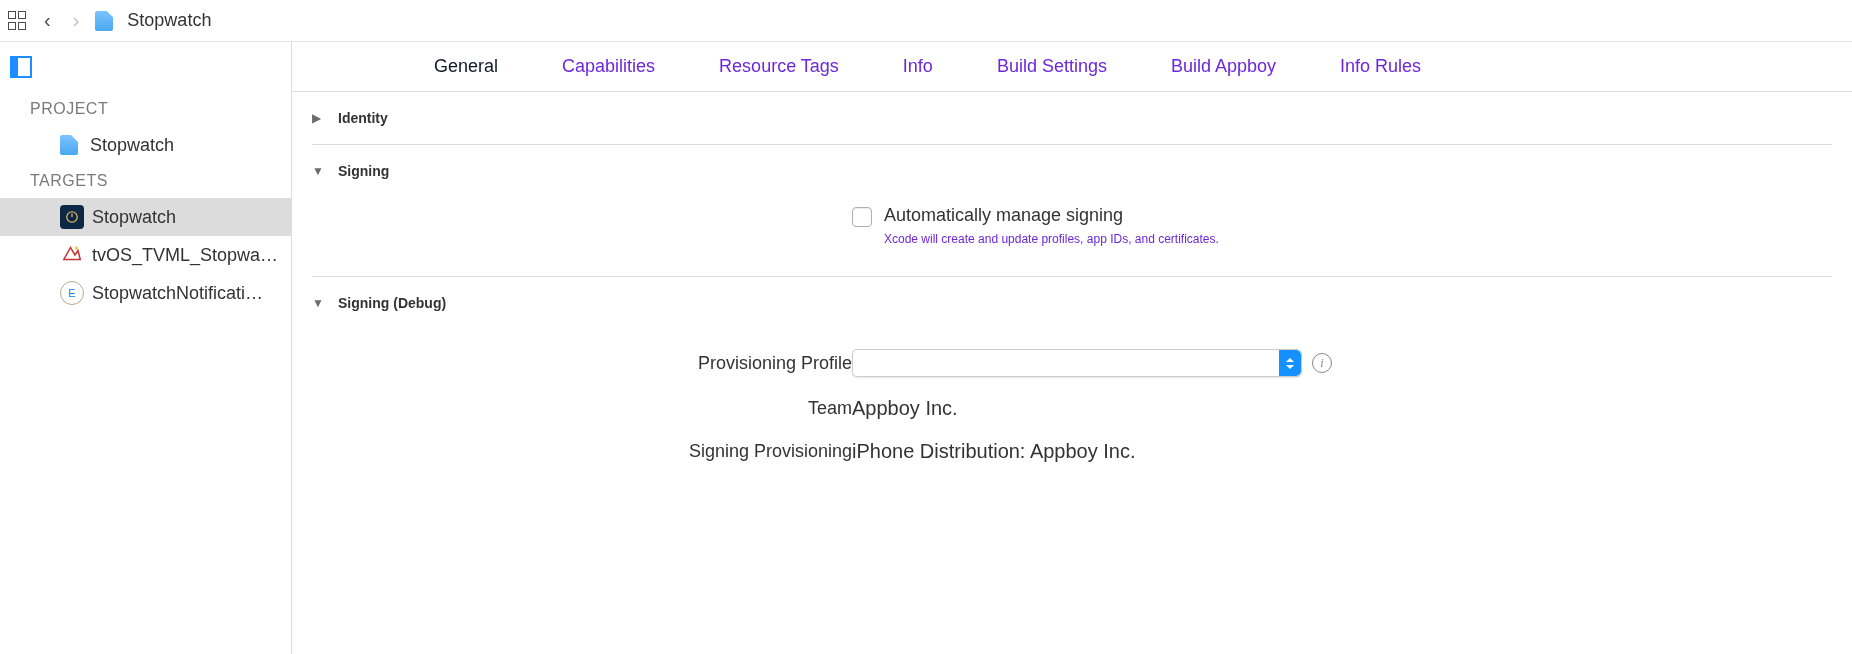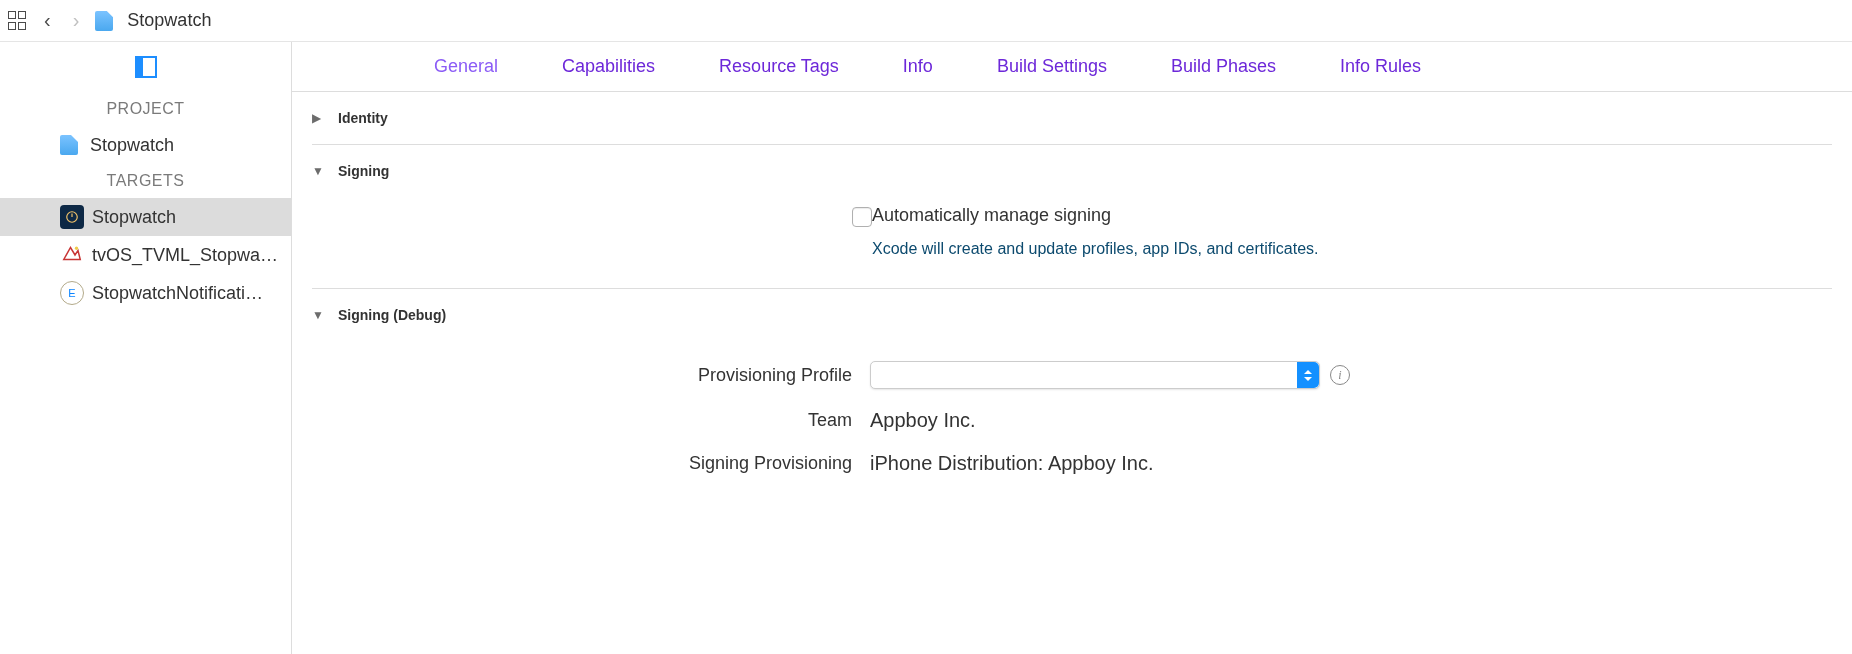--- a/index.html
+++ b/index.html
@@ -64,21 +64,20 @@
       font-size: 18px;
     }
     .main-area {
       display: flex;
       height: calc(100% - 42px);
     }
     .sidebar {
       width: 292px;
       border-right: 1px solid #ddd;
       background: #fff;
-      text-align: center;
     }
     .sidebar-top-icon {
       height: 50px;
       padding: 14px 10px;
     }
     .panel-icon {
       display: inline-block;
       width: 22px;
       height: 22px;
       border: 2.5px solid #1d8eff;
@@ -147,21 +146,21 @@
       align-items: center;
       border-bottom: 1px solid #ddd;
       padding-left: 110px;
     }
     .tab {
       font-size: 18px;
       padding: 0 32px;
       cursor: default;
       color: #6d28d9;
     }
-    .tab.active { color: #8b5cf6; }
+    .tab.active { color: #0f172a; }
     .editor {
       flex: 1;
       overflow-y: auto;
       padding: 0 20px 0 20px;
     }
     .section-row {
       display: flex;
       align-items: center;
       gap: 12px;
       padding: 18px 0 18px 0;
@@ -178,47 +177,47 @@
     hr.sep {
       border: none;
       border-top: 1px solid #ddd;
     }
     .section-body {
       padding: 8px 0 30px 540px;
     }
     .auto-row {
       display: flex;
       align-items: flex-start;
+      gap: 12px;
     }
     .checkbox {
       width: 20px; height: 20px;
       border: 1px solid #b0b0b0;
       border-radius: 4px;
       background: #fff;
       box-shadow: inset 0 1px 1px rgba(0,0,0,0.08);
       margin-top: 2px;
       flex-shrink: 0;
     }
     .auto-label {
       font-size: 18px;
       color: #333;
     }
     .auto-desc {
-      font-size: 16px;
-      color: #0c4a6e;
+      font-size: 12px;
+      color: #6d28d9;
       max-width: 460px;
-      margin-top: 14px;
+      margin-top: 6px;
     }
     .form-rows {
       padding: 10px 0 0 0;
     }
     .form-row {
       display: grid;
       grid-template-columns: 540px 1fr;
-      gap: 18px;
       align-items: center;
       padding: 10px 0;
     }
     .form-label {
       text-align: right;
       font-size: 18px;
     }
     .form-value {
       font-size: 20px;
       display: flex;
@@ -324,21 +323,21 @@
     </div>
   </div>
 
   <div class="content">
     <div class="tabs">
       <span class="tab active">General</span>
       <span class="tab">Capabilities</span>
       <span class="tab">Resource Tags</span>
       <span class="tab">Info</span>
       <span class="tab">Build Settings</span>
-      <span class="tab">Build Phases</span>
+      <span class="tab">Build Appboy</span>
       <span class="tab">Info Rules</span>
     </div>
 
     <div class="editor">
 
       <div class="section-row">
         <span class="disclosure">▶</span>
         <span class="section-title">Identity</span>
       </div>
       <hr class="sep">

